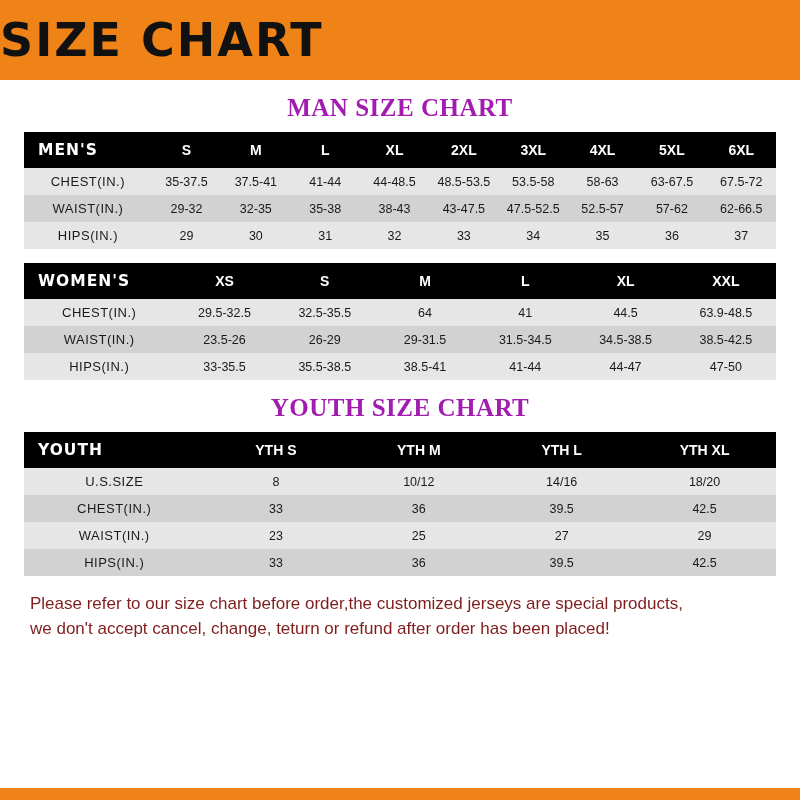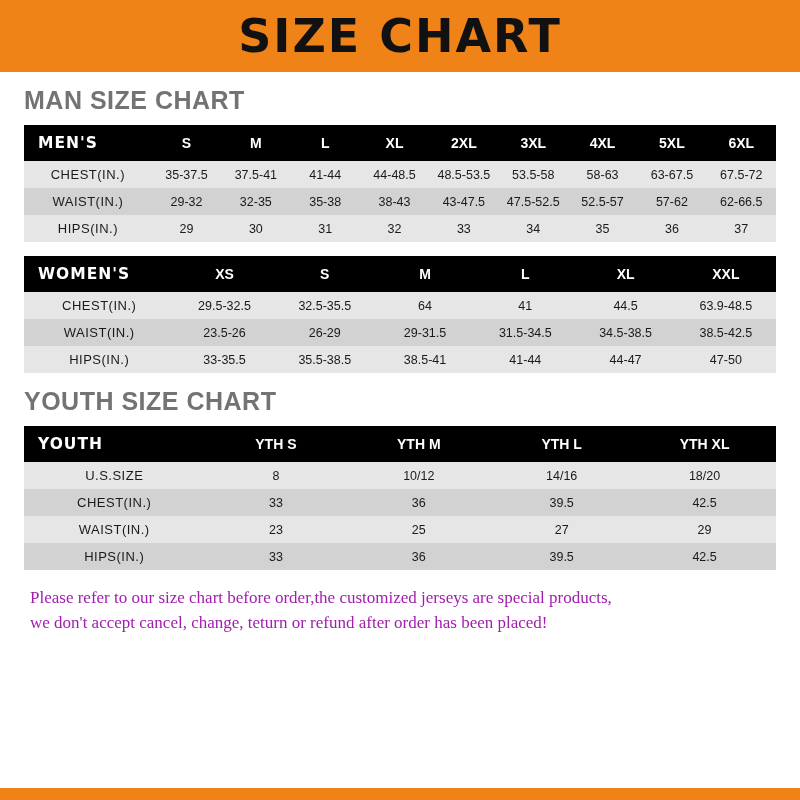--- a/index.html
+++ b/index.html
@@ -18,47 +18,47 @@
     width: 800px;
     height: 800px;
     box-sizing: border-box;
     background: #ffffff;
     display: flex;
     flex-direction: column;
   }
   
   .header-bar {
     background: #f08318;
-    height: 72px;
+    height: 80px;
     display: flex;
     align-items: center;
-    justify-content: center;
     flex: 0 0 auto;
   }
   .header-title {
     font-family: "DejaVu Sans", sans-serif;
     font-weight: bold;
     font-size: 46px;
     letter-spacing: 2px;
     color: #111111;
     line-height: 1;
   }
   .body-area {
     flex: 1 1 auto;
     padding: 0 24px;
     box-sizing: border-box;
   }
   .section {
     margin-top: 14px;
   }
   .section-title {
-    font-family: Liberation Sans, sans-serif;
+    text-align: center;
+    font-family: Liberation Serif, serif;
     font-weight: bold;
     font-size: 25px;
-    color: #737373;
+    color: #a21caf;
     letter-spacing: 0.5px;
     margin-bottom: 10px;
   }
   table.size-table {
     width: 100%;
     border-collapse: collapse;
     table-layout: fixed;
   }
   table.size-table th,
   table.size-table td {
@@ -95,24 +95,24 @@
     background: #d2d2d2;
   }
   
   .men-table col.label-col { width: 17%; }
   .women-table col.label-col { width: 20%; }
   .youth-table col.label-col { width: 24%; }
 
   .footnote {
     margin-top: 16px;
     padding: 0 6px 6px 6px;
-    color: #a21caf;
+    color: #7f1d1d;
     font-size: 17px;
     line-height: 1.45;
-    font-family: Liberation Serif, serif;
+    font-family: Liberation Sans, sans-serif;
     text-align: left;
   }
   .footnote .line { display: block; }
   .bottom-strip {
     height: 12px;
     background: #f08318;
     flex: 0 0 auto;
   }
 </style>
 </head>

